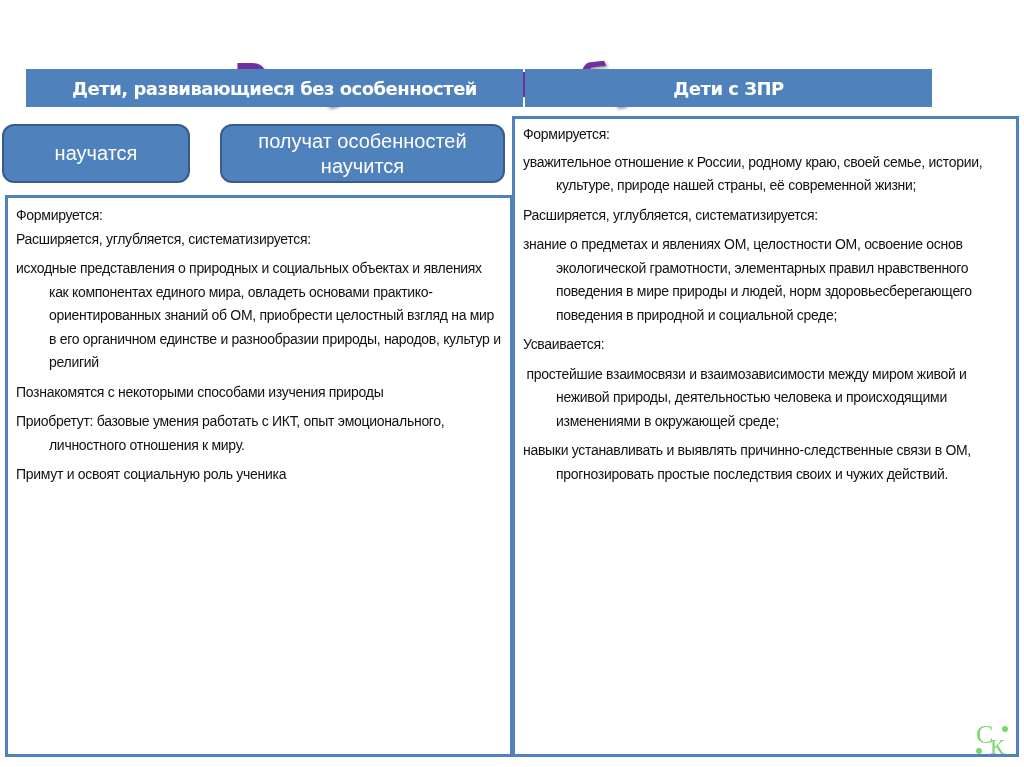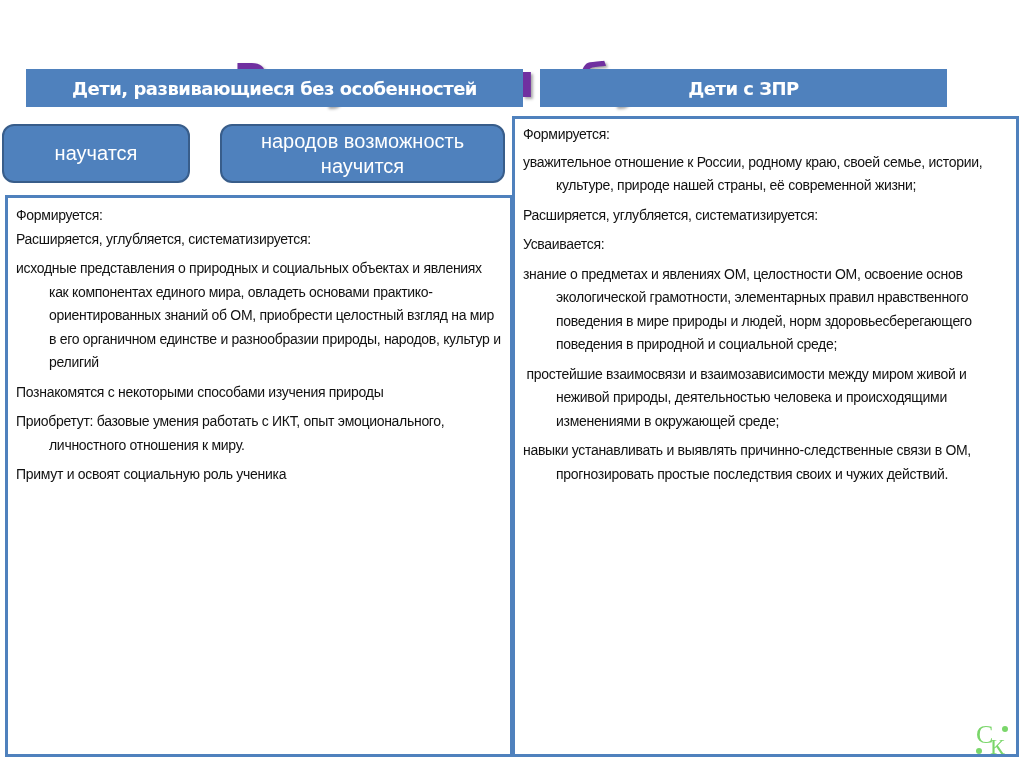--- a/index.html
+++ b/index.html
@@ -21,21 +21,21 @@
     position: absolute; left: 26px; top: 69px; width: 995px; height: 38px;
     display: flex;
   }
   .header-cell {
     background: #4F81BD; color: #fff;
     font-family: "DejaVu Sans", sans-serif; font-weight: bold; font-size: 18px;
     display: flex; align-items: center; justify-content: center;
     letter-spacing: -0.5px;
   }
   .header-cell.left { width: 497px; }
-  .header-cell.right { width: 407px; margin-left: 17px; }
+  .header-cell.right { width: 407px; margin-left: 2px; }
   .pill {
     position: absolute; top: 124px; height: 59px;
     background: #4F81BD; border: 2px solid #385D8A; border-radius: 12px;
     color: #fff; font-size: 20px; text-align: center; line-height: 25px;
     display: flex; align-items: center; justify-content: center;
     box-sizing: border-box;
   }
   .pill.one { left: 2px; width: 188px; }
   .pill.two { left: 220px; width: 285px; }
   .box {
@@ -66,38 +66,38 @@
 
 <div class="header-bar">
   <div class="header-cell left">Дети,  развивающиеся без особенностей</div>
   <div class="header-cell right">Дети с ЗПР</div>
 </div>
 
 <div class="pill one">
   <span>научатся</span>
 </div>
 <div class="pill two">
-  <span style="display:block;width:230px;">народов возможность научится</span>
+  <span style="display:block;width:230px;">получат особенностей научится</span>
 </div>
 
 <div class="box left">
   <p class="para heading">Формируется:</p>
   <p class="para">Расширяется, углубляется, систематизируется:</p>
   <p class="para">исходные представления о природных и социальных объектах и явлениях как компонентах единого мира, овладеть основами практико-ориентированных знаний об ОМ, приобрести целостный взгляд на мир в его органичном единстве и разнообразии природы, народов, культур и религий</p>
   <p class="para">Познакомятся с некоторыми способами изучения природы</p>
   <p class="para">Приобретут: базовые умения работать с ИКТ, опыт эмоционального, личностного отношения к миру.</p>
   <p class="para">Примут и освоят социальную роль ученика</p>
 </div>
 
 <div class="box right">
   <p class="para heading">Формируется:</p>
   <p class="para">уважительное отношение к России, родному краю, своей семье, истории, культуре, природе нашей страны, её современной жизни;</p>
   <p class="para">Расширяется, углубляется, систематизируется:</p>
+  <p class="para">знание о предметах и явлениях ОМ, целостности ОМ, освоение основ экологической грамотности, элементарных правил нравственного поведения в мире природы и людей, норм здоровьесберегающего поведения в природной и социальной среде;</p>
   <p class="para">Усваивается:</p>
-  <p class="para">знание о предметах и явлениях ОМ, целостности ОМ, освоение основ экологической грамотности, элементарных правил нравственного поведения в мире природы и людей, норм здоровьесберегающего поведения в природной и социальной среде;</p>
   <p class="para" style="white-space:pre-wrap;"> простейшие взаимосвязи и взаимозависимости между миром живой и неживой природы, деятельностью человека и происходящими изменениями в окружающей среде;</p>
   <p class="para">навыки устанавливать и выявлять причинно-следственные связи в ОМ, прогнозировать простые последствия своих и чужих действий.</p>
 </div>
 
 <div class="logo">
   <span class="c">С</span>
   <span class="k">К</span>
   <span class="dot" style="left:30px;top:6px;"></span>
   <span class="dot" style="left:4px;top:28px;"></span>
 </div>

